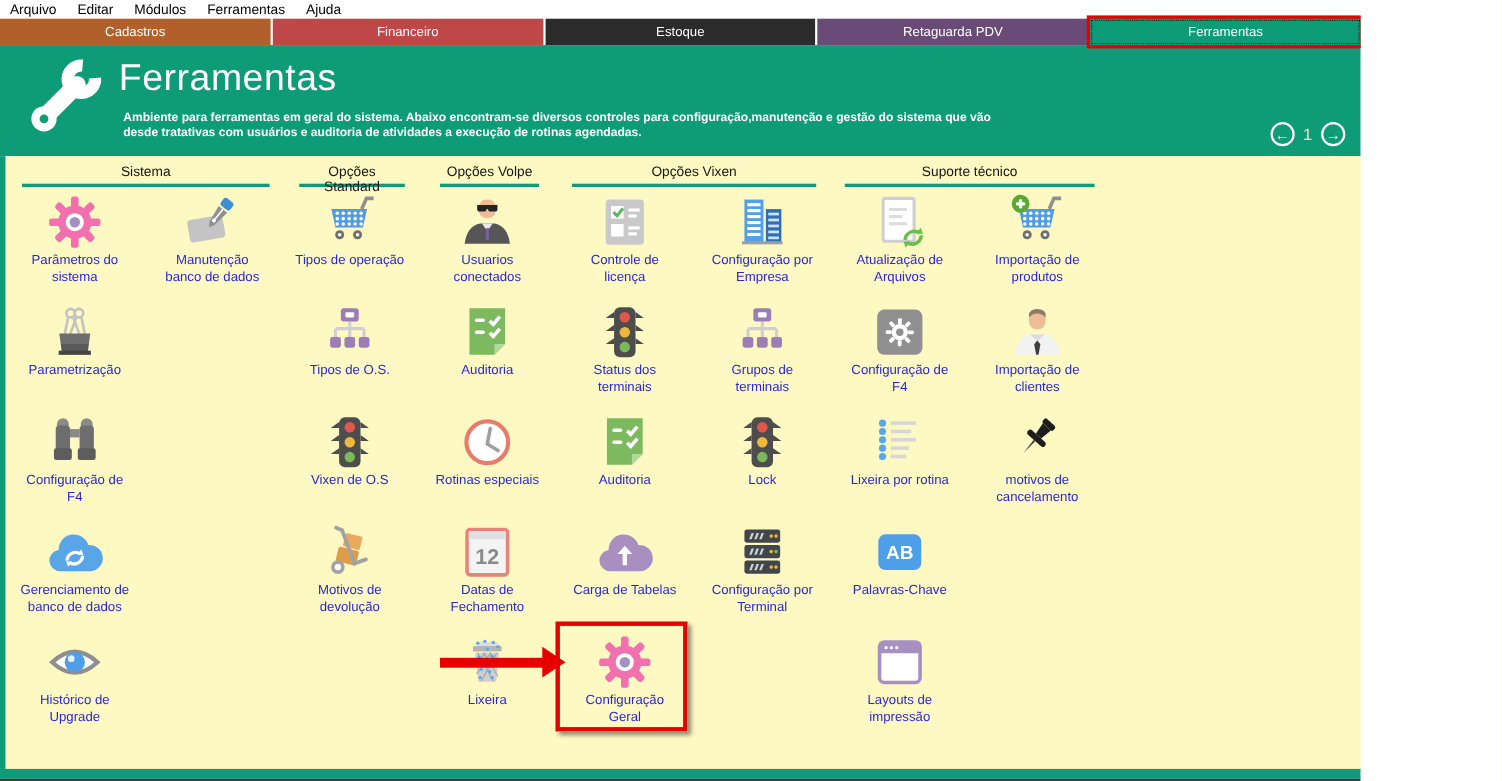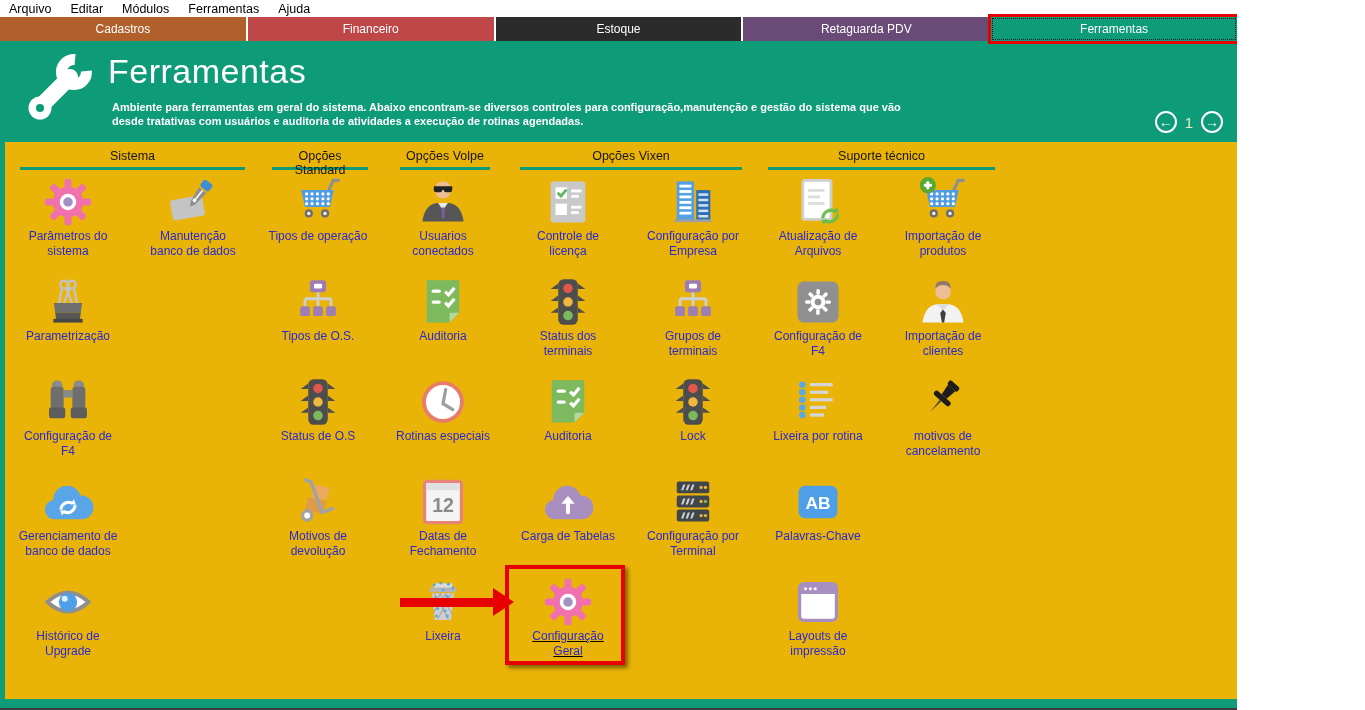--- a/index.html
+++ b/index.html
@@ -26,21 +26,21 @@
   .pager .circ{width:22px;height:22px;border:2px solid #fff;border-radius:50%;color:#fff;display:flex;align-items:center;justify-content:center;font-size:14px;line-height:1;cursor:pointer;}
   .pager .pagenum{color:#efe9cc;font-size:15px;}
 
   
   .left-strip{position:absolute;left:0;top:142px;width:5px;height:557px;background:var(--green);}
   .right-strip{position:absolute;left:1353px;top:142px;width:12px;height:557px;background:var(--green);}
   .bottombar{position:absolute;left:0;right:0;top:699px;height:9px;background:var(--green);}
   .bottomdark{position:absolute;left:0;right:0;top:708px;height:2px;background:#3c3c3c;}
 
   
-  .content{position:absolute;left:5px;top:142px;width:1348px;height:557px;background:#eab308;}
+  .content{position:absolute;left:5px;top:142px;width:1348px;height:557px;background:#fef9c3;}
   .cat{position:absolute;top:3px;height:25px;border-bottom:3px solid var(--green);font-size:12.5px;color:#151515;text-align:center;padding-top:4px;}
   .cat0{left:15px;width:225px}.cat1{left:267px;width:96px}.cat2{left:395px;width:90px}.cat3{left:515px;width:222px}.cat4{left:763px;width:227px}
 
   .tile{position:absolute;width:122px;text-align:center;cursor:pointer;}
   .tile-icon{height:53px;display:flex;align-items:center;justify-content:center;}
   .tile-icon svg{width:52px;height:52px;}
   .tile-label{font-size:12px;line-height:14.5px;color:var(--label-blue);margin-top:1px;white-space:pre-line;text-align:center;}
 
   
   .hl-box{position:absolute;left:500px;top:423px;width:120px;height:100px;border:4px solid var(--red);box-shadow:3px 3px 4px rgba(0,0,0,.45);pointer-events:none;z-index:8;}
@@ -378,21 +378,21 @@
         <div class="tile" style="left: 252px; top: 233px;">
           <div class="tile-icon">
             <svg viewBox="0 0 48 48">
               <path d="M15 7 l-7 5 h7 z M15 18 l-7 5 h7 z M15 29 l-7 5 h7 z M33 7 l7 5 h-7 z M33 18 l7 5 h-7 z M33 29 l7 5 h-7 z" fill="#4d4d4d"></path>
               <rect x="15" y="3" width="18" height="42" rx="5" fill="#4d4d4d"></rect>
               <circle cx="24" cy="11.5" r="4.4" fill="#e2574c"></circle>
               <circle cx="24" cy="24" r="4.4" fill="#efb73e"></circle>
               <circle cx="24" cy="36.5" r="4.4" fill="#7cb85c"></circle>
             </svg>
           </div>
-          <div class="tile-label">Status de O.S</div>
+          <div class="tile-label">Vixen de O.S</div>
         </div>
         <div class="tile" style="left: 377px; top: 233px;">
           <div class="tile-icon">
             <svg viewBox="0 0 48 48">
               <circle cx="24" cy="24" r="17.5" fill="#fff" stroke="#e87c6a" stroke-width="3.5"></circle>
               <path d="M26.5 12.5 L24 25.5 L33 31" stroke="#9e9e9e" stroke-width="3" fill="none" stroke-linecap="round"></path>
             </svg>
           </div>
           <div class="tile-label">Rotinas especiais</div>
         </div>
@@ -565,21 +565,21 @@
               <circle cx="28" cy="37" r="1.4" fill="#57a8e8"></circle>
               <circle cx="24" cy="13" r="1.4" fill="#57a8e8"></circle>
               <circle cx="16" cy="8" r="1.4" fill="#57a8e8"></circle>
               <circle cx="22" cy="6.5" r="1.4" fill="#57a8e8"></circle>
               <circle cx="29" cy="7.5" r="1.4" fill="#57a8e8"></circle>
               <circle cx="33" cy="11" r="1.4" fill="#57a8e8"></circle>
             </svg>
           </div>
           <div class="tile-label">Lixeira</div>
         </div>
-        <div class="tile" style="left: 502px; top: 433px; text-decoration: underline;">
+        <div class="tile" style="left: 502px; top: 433px;">
           <div class="tile-icon">
             <svg viewBox="0 0 48 48">
               <rect x="20.8" y="2.5" width="6.4" height="10" rx="2.2" fill="#f170ae" transform="rotate(0 24 24)"></rect>
               <rect x="20.8" y="2.5" width="6.4" height="10" rx="2.2" fill="#f170ae" transform="rotate(45 24 24)"></rect>
               <rect x="20.8" y="2.5" width="6.4" height="10" rx="2.2" fill="#f170ae" transform="rotate(90 24 24)"></rect>
               <rect x="20.8" y="2.5" width="6.4" height="10" rx="2.2" fill="#f170ae" transform="rotate(135 24 24)"></rect>
               <rect x="20.8" y="2.5" width="6.4" height="10" rx="2.2" fill="#f170ae" transform="rotate(180 24 24)"></rect>
               <rect x="20.8" y="2.5" width="6.4" height="10" rx="2.2" fill="#f170ae" transform="rotate(225 24 24)"></rect>
               <rect x="20.8" y="2.5" width="6.4" height="10" rx="2.2" fill="#f170ae" transform="rotate(270 24 24)"></rect>
               <rect x="20.8" y="2.5" width="6.4" height="10" rx="2.2" fill="#f170ae" transform="rotate(315 24 24)"></rect>

